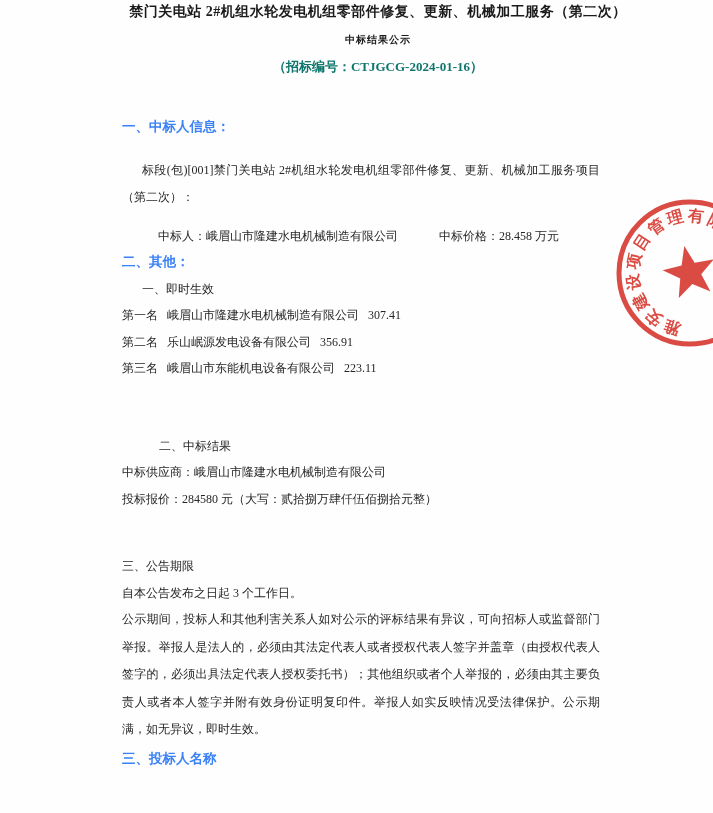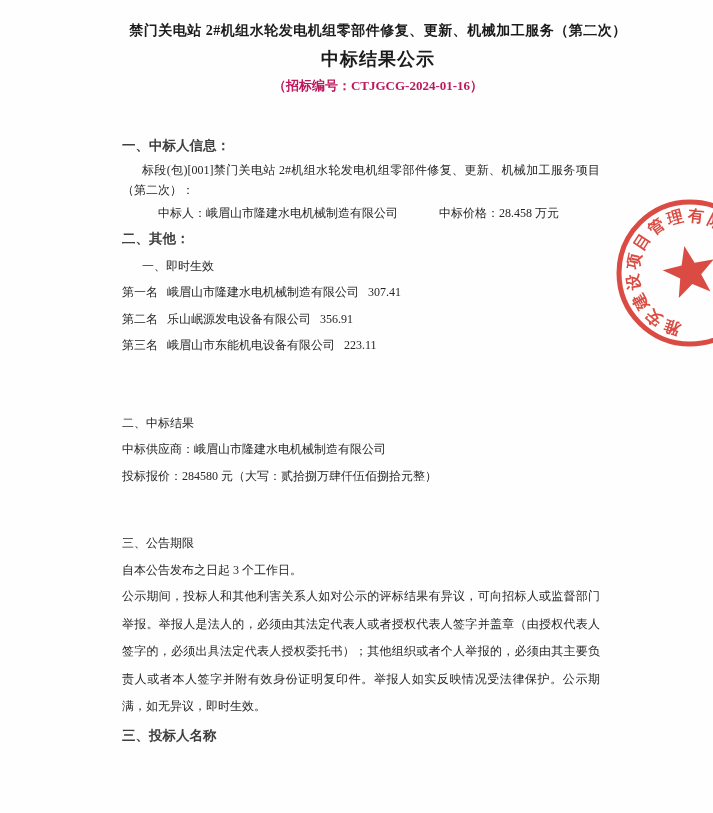--- a/index.html
+++ b/index.html
@@ -4,34 +4,34 @@
 <style>
   html,body{margin:0;padding:0;background:#ffffff;}
   .page{
     position:relative;
     width:713px;height:813px;
     background:#fefefe;
     overflow:hidden;
     font-family:"Liberation Serif","DejaVu Serif",serif;
     color:#262626;
   }
-  .titles{padding-top:21px;text-align:center;margin-left:43px;}
+  .titles{padding-top:2px;text-align:center;margin-left:43px;}
   .title-1{font-size:14px;font-weight:bold;line-height:20px;color:#1b1b1b;letter-spacing:0.5px;}
-  .title-2{font-size:18px;font-weight:bold;line-height:20px;margin-top:8px;color:#1b1b1b;letter-spacing:1px;}
-  .title-3{font-size:13px;font-weight:bold;line-height:18px;margin-top:8px;color:#be185d;}
+  .title-2{font-size:10px;font-weight:bold;line-height:20px;margin-top:8px;color:#1b1b1b;letter-spacing:1px;}
+  .title-3{font-size:13px;font-weight:bold;line-height:18px;margin-top:8px;color:#0f766e;}
   .content{margin-left:122px;width:478px;font-size:12px;}
   .line{line-height:26.5px;white-space:nowrap;}
-  .h-bold{font-weight:bold;font-size:13.5px;color:#404040;}
+  .h-bold{font-weight:bold;font-size:13.5px;color:#3b82f6;}
   .sec1-head{margin-top:38px;}
-  .package-para{line-height:20px;text-align:justify;text-indent:20px;white-space:normal;}
-  .winner-line{padding-left:36px;}
+  .package-para{line-height:27px;text-align:justify;text-indent:20px;white-space:normal;margin-top:16px;}
+  .winner-line{padding-left:36px;margin-top:12px;}
   .price-part{margin-left:38px;}
   .sub-indent{padding-left:20px;}
   .row-gap{margin-right:9px;}
-  .gap1{margin-top:51px;}
+  .gap1{margin-top:51px;margin-left:37px;}
   .gap2{margin-top:41px;}
   .notice-para{line-height:27.5px;text-align:justify;white-space:normal;}
   .sec3-head{margin-top:1px;line-height:27px;}
   .seal{
     position:absolute;left:605px;top:188px;width:170px;height:170px;
     opacity:0.88;pointer-events:none;
   }
   .seal text{
     font-family:"Liberation Sans","DejaVu Sans",sans-serif;
     font-size:16px;font-weight:bold;

